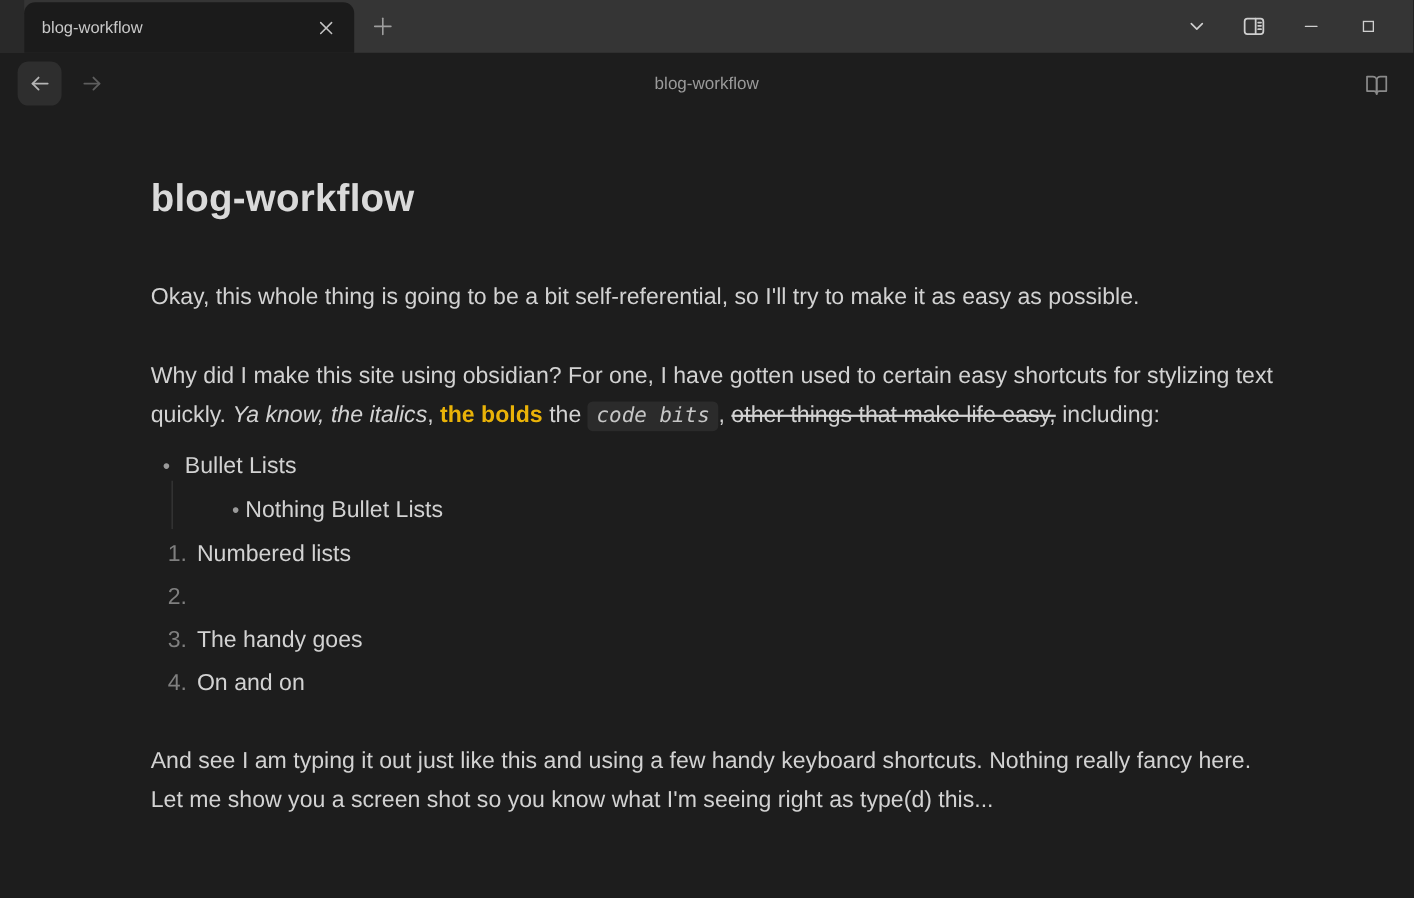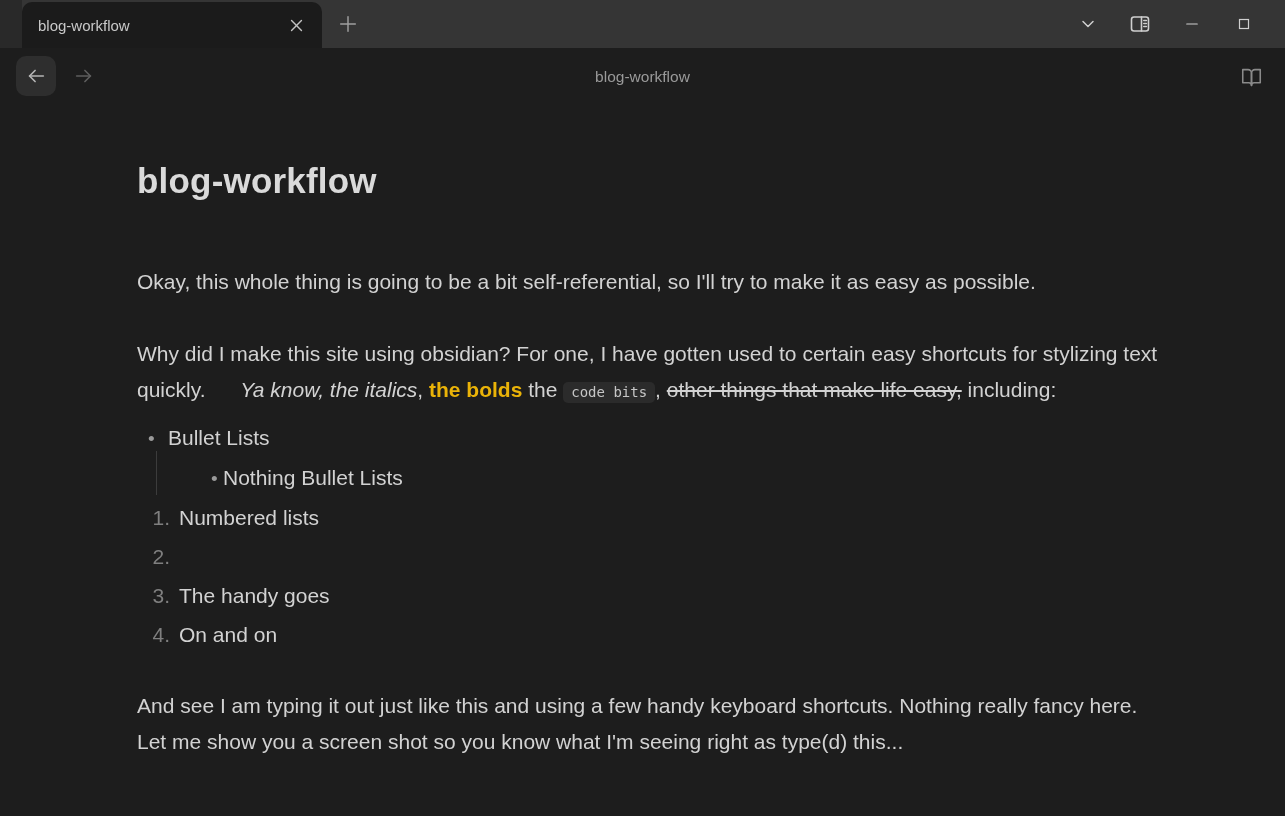--- a/index.html
+++ b/index.html
@@ -62,29 +62,29 @@
     padding:52px 0 0 137px; width:1200px;
   }
   .doc { width:1030px; }
   h1.doc-title {
     font-size:35px; line-height:46px; font-weight:700; color:#dadada;
     letter-spacing:0.2px;
   }
   .para {
     font-size:21px; line-height:36px; color:#d2d2d2;
   }
-  .p1 { margin-top:60px; }
+  .p1 { margin-top:48px; }
   .p2 { margin-top:36px; }
   .p3 { margin-top:34px; }
-  .seg-italic { font-style:italic;margin-left:29px; }
+  .seg-italic { font-style:italic; }
   .seg-bold { font-weight:700; color:#eab308; }
   .seg-code {
     font-family:"DejaVu Sans Mono", monospace;
-    font-size:14px; background:#2b2b2b; color:#c6c6c6;
-    padding:2px 8px 3px 8px; border-radius:5px;
+    font-size:19px; background:#2b2b2b; color:#c6c6c6;
+    padding:2px 8px 3px 8px; border-radius:5px;font-style:italic;
   }
   .seg-strike { text-decoration:line-through; }
 
   .doc-list { position:relative; margin-top:8px; }
   .list-row { display:flex; align-items:baseline; font-size:21px; line-height:39px; }
   .marker { flex:0 0 auto; white-space:pre; }
   .m-bullet-1 { width:31px; padding-left:11px; color:#9a9a9a; font-size:19px; }
   .m-bullet-2 { width:86px; padding-left:74px; color:#9a9a9a; font-size:19px; }
   .m-number { width:42px; padding-right:9px; text-align:right; color:#7f7f7f; }
   .indent-guide {

